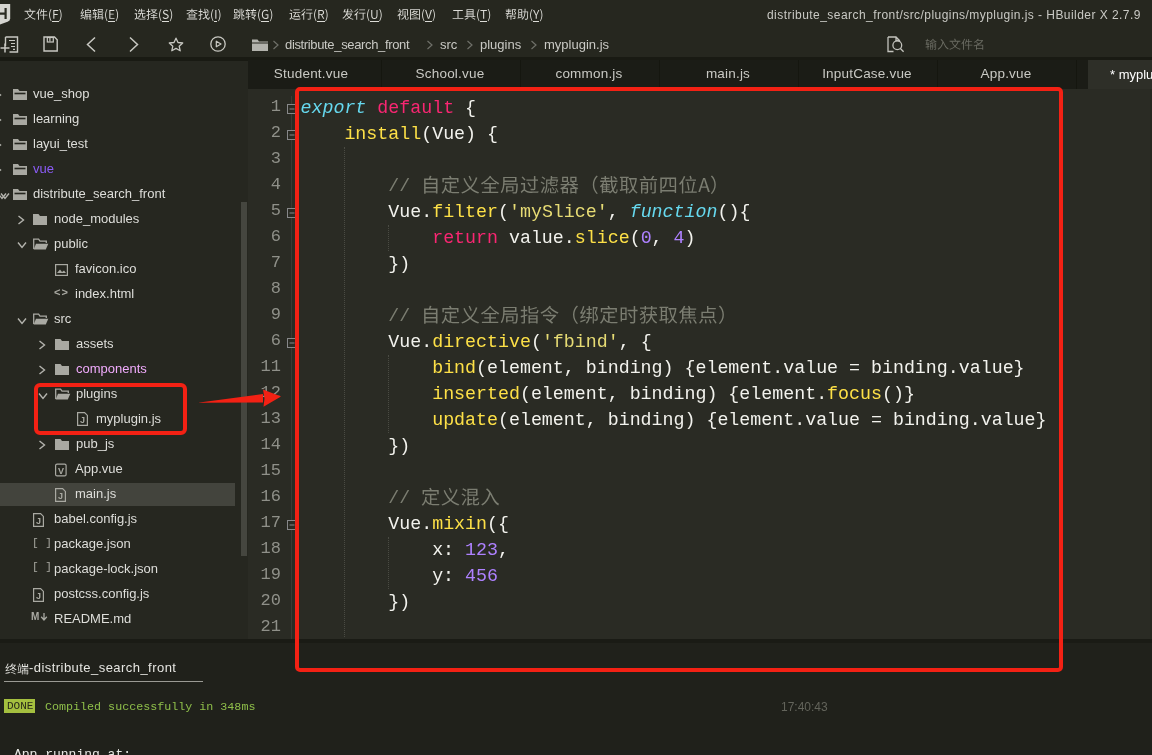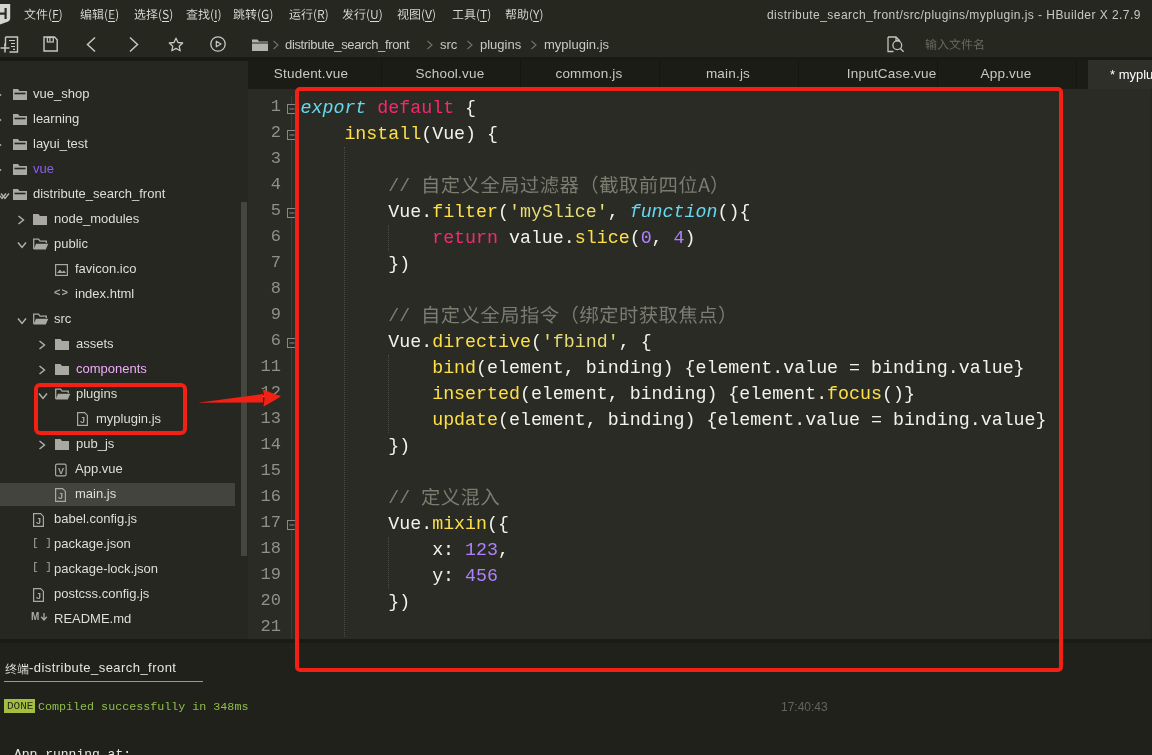--- a/index.html
+++ b/index.html
@@ -113,21 +113,21 @@
     <path fill="#6a6b62" d="M8.8 9.4V13.8H9.5V9.4ZM10.3 9V14.7C10.3 14.9 10.3 14.9 10.2 14.9C10 14.9 9.5 14.9 9 14.9C9.1 15.1 9.2 15.4 9.2 15.7C9.9 15.7 10.4 15.6 10.7 15.5C11 15.4 11.1 15.2 11.1 14.7V9ZM0.9 10.8C0.9 10.7 1.3 10.7 1.7 10.7H2.6V12.3C1.8 12.5 1.1 12.7 0.5 12.8L0.7 13.6L2.6 13.2V15.7H3.4V13L4.4 12.7L4.3 11.9L3.4 12.1V10.7H4.4V9.8H3.4V8H2.6V9.8H1.6C1.9 9 2.2 8 2.4 7H4.4V6.2H2.6C2.7 5.7 2.8 5.3 2.8 4.9L2 4.7C1.9 5.2 1.9 5.7 1.8 6.2H0.6V7H1.6C1.4 8 1.2 8.8 1.1 9.1C0.9 9.6 0.8 10 0.6 10.1C0.7 10.3 0.8 10.7 0.9 10.8ZM7.9 4.7C7.1 5.9 5.6 7.1 4.2 7.8C4.4 8 4.6 8.3 4.8 8.5C5.1 8.3 5.4 8.1 5.7 7.9V8.4H10.2V7.8C10.5 8 10.8 8.2 11.1 8.4C11.2 8.1 11.5 7.8 11.7 7.6C10.4 7.1 9.3 6.4 8.4 5.4L8.6 5ZM6.1 7.7C6.7 7.2 7.4 6.6 7.9 6C8.5 6.7 9.2 7.2 9.9 7.7ZM7.4 9.9V10.9H5.7V9.9ZM5 9.2V15.7H5.7V13.2H7.4V14.8C7.4 14.9 7.3 14.9 7.2 15C7.1 15 6.8 15 6.4 14.9C6.6 15.2 6.6 15.5 6.7 15.7C7.2 15.7 7.6 15.7 7.8 15.6C8.1 15.4 8.1 15.2 8.1 14.8V9.2ZM5.7 11.6H7.4V12.6H5.7Z M15.5 5.7C16.3 6.3 16.9 7 17.5 7.7C16.7 11.1 15.2 13.6 12.5 15C12.7 15.1 13.2 15.5 13.3 15.7C15.8 14.3 17.3 12.1 18.2 8.9C19.5 11.3 20.4 14.1 23.1 15.6C23.2 15.4 23.4 14.9 23.6 14.6C19.6 12.2 19.9 7.7 16.1 5Z M29.1 4.9C29.4 5.5 29.8 6.3 30 6.8L31 6.5C30.8 6 30.4 5.2 30 4.6ZM24.6 6.8V7.7H26.5C27.2 9.5 28.1 11.1 29.4 12.4C28 13.5 26.4 14.3 24.4 14.9C24.6 15.1 24.9 15.5 25 15.7C27 15.1 28.7 14.2 30 13C31.4 14.2 33 15.1 35 15.7C35.1 15.4 35.4 15 35.6 14.8C33.7 14.4 32.1 13.5 30.7 12.4C31.9 11.2 32.9 9.6 33.6 7.7H35.4V6.8ZM30 11.8C28.9 10.6 28 9.3 27.4 7.7H32.5C31.9 9.3 31.1 10.7 30 11.8Z M39.8 10.7V11.6H43.2V15.8H44.1V11.6H47.4V10.7H44.1V8.1H46.9V7.2H44.1V4.9H43.2V7.2H41.6C41.8 6.6 41.9 6.1 42 5.5L41.2 5.3C40.9 6.9 40.4 8.4 39.7 9.4C39.9 9.5 40.3 9.8 40.5 9.9C40.8 9.4 41.1 8.8 41.4 8.1H43.2V10.7ZM39.2 4.8C38.6 6.6 37.5 8.4 36.4 9.6C36.5 9.8 36.8 10.2 36.9 10.4C37.3 10 37.6 9.6 38 9V15.7H38.9V7.6C39.3 6.8 39.7 5.9 40.1 5Z M51.2 8.5C51.8 8.9 52.5 9.4 53 9.9C51.6 10.7 50.1 11.2 48.6 11.5C48.7 11.7 48.9 12.1 49 12.4C49.7 12.2 50.4 12 51 11.8V15.7H51.9V15.1H57.3V15.7H58.2V10.7H53.4C55.4 9.7 57.1 8.2 58.1 6.2L57.5 5.9L57.4 5.9H53.1C53.4 5.6 53.7 5.2 53.9 4.9L52.9 4.7C52.2 5.8 50.8 7.2 48.8 8.1C49 8.2 49.3 8.6 49.5 8.8C50.6 8.2 51.6 7.5 52.3 6.7H56.8C56.1 7.8 55 8.7 53.8 9.5C53.3 9 52.5 8.4 51.9 7.9ZM57.3 14.3H51.9V11.5H57.3Z"></path>
   </svg>
 <div style="position:absolute;left:241.5px;top:60px;width:139px;height:28.5px;font:13.5px/28.5px 'Liberation Sans',sans-serif;color:#c9c9c4;text-align:center;letter-spacing:0.2px">Student.vue</div>
 <div style="position:absolute;left:380.5px;top:60px;width:1px;height:28.5px;background:#15160f"></div>
 <div style="position:absolute;left:380.5px;top:60px;width:139px;height:28.5px;font:13.5px/28.5px 'Liberation Sans',sans-serif;color:#c9c9c4;text-align:center;letter-spacing:0.2px">School.vue</div>
 <div style="position:absolute;left:519.5px;top:60px;width:1px;height:28.5px;background:#15160f"></div>
 <div style="position:absolute;left:519.5px;top:60px;width:139px;height:28.5px;font:13.5px/28.5px 'Liberation Sans',sans-serif;color:#c9c9c4;text-align:center;letter-spacing:0.2px">common.js</div>
 <div style="position:absolute;left:658.5px;top:60px;width:1px;height:28.5px;background:#15160f"></div>
 <div style="position:absolute;left:658.5px;top:60px;width:139px;height:28.5px;font:13.5px/28.5px 'Liberation Sans',sans-serif;color:#c9c9c4;text-align:center;letter-spacing:0.2px">main.js</div>
 <div style="position:absolute;left:797.5px;top:60px;width:1px;height:28.5px;background:#15160f"></div>
-<div style="position:absolute;left:797.5px;top:60px;width:139px;height:28.5px;font:13.5px/28.5px 'Liberation Sans',sans-serif;color:#c9c9c4;text-align:right;letter-spacing:0.2px">InputCase.vue</div>
+<div style="position:absolute;left:797.5px;top:60px;width:139px;height:28.5px;font:13.5px/28.5px 'Liberation Sans',sans-serif;color:#c9c9c4;text-align:center;letter-spacing:0.2px">InputCase.vue</div>
 <div style="position:absolute;left:936.5px;top:60px;width:1px;height:28.5px;background:#15160f"></div>
 <div style="position:absolute;left:936.5px;top:60px;width:139px;height:28.5px;font:13.5px/28.5px 'Liberation Sans',sans-serif;color:#c9c9c4;text-align:center;letter-spacing:0.2px">App.vue</div>
 <div style="position:absolute;left:1075.5px;top:60px;width:1px;height:28.5px;background:#15160f"></div>
 <div style="position:absolute;left:1088px;top:60px;width:64px;height:29px;background:#2e2f28"></div>
 <div style="position:absolute;left:1110px;top:67px;font:13px 'Liberation Sans',sans-serif;color:#ffffff;white-space:pre;">* myplu</div>
 <div style="position:absolute;left:0;top:482.5px;width:235px;height:23px;background:#43443d"></div>
 <svg style="position:absolute;left:13px;top:88.1px" width="14" height="12">
     <path d="M0 1 h5 l1.5 2 h7.5 v9 h-14 Z" fill="#a9a9a2"></path>
     <path d="M1.5 5.5 h11" stroke="#262720" stroke-width="1.6"></path>
   </svg>
@@ -336,19 +336,19 @@
 <div style="position:absolute;left:388.4px;top:225px;height:26px;border-left:1px dotted #4a4b43"></div>
 <div style="position:absolute;left:388.4px;top:355px;height:78px;border-left:1px dotted #4a4b43"></div>
 <div style="position:absolute;left:388.4px;top:537px;height:52px;border-left:1px dotted #4a4b43"></div>
 <svg style="position:absolute;left:5px;top:659px;overflow:visible" width="27" height="18">
     <path fill="#e6e6e2" d="M0.4 13.9 0.6 14.7C1.7 14.5 3.3 14.2 4.8 13.9L4.7 13.1C3.1 13.4 1.5 13.7 0.4 13.9ZM6.8 11.3C7.6 11.7 8.7 12.3 9.3 12.7L9.8 12.1C9.3 11.6 8.2 11.1 7.3 10.7ZM5.4 13.6C7.1 14 9.1 14.8 10.2 15.4L10.7 14.7C9.6 14.1 7.6 13.3 6 12.9ZM7 4.4C6.6 5.5 5.7 6.8 4.5 7.8L4.7 7.4L3.9 7C3.7 7.4 3.4 7.9 3.2 8.3L1.6 8.4C2.3 7.4 3 6.1 3.6 4.8L2.7 4.4C2.2 5.8 1.3 7.4 1.1 7.8C0.8 8.2 0.6 8.5 0.4 8.5C0.5 8.8 0.6 9.2 0.7 9.4C0.9 9.3 1.1 9.3 2.6 9.1C2.1 9.9 1.6 10.5 1.4 10.7C1 11.1 0.7 11.4 0.5 11.5C0.6 11.7 0.7 12.1 0.8 12.3C1 12.1 1.4 12.1 4.5 11.6C4.5 11.4 4.5 11 4.5 10.8L2 11.2C2.8 10.2 3.7 9 4.4 7.8C4.6 8 4.9 8.2 5.1 8.4C5.5 8 6 7.6 6.3 7.2C6.7 7.8 7.1 8.3 7.6 8.8C6.7 9.6 5.6 10.1 4.6 10.5C4.8 10.7 5 11.1 5.1 11.3C6.2 10.8 7.2 10.2 8.2 9.4C9.1 10.2 10.1 10.9 11.1 11.3C11.3 11.1 11.5 10.7 11.7 10.5C10.7 10.2 9.7 9.6 8.8 8.8C9.6 8 10.3 7.1 10.8 6L10.2 5.6L10.1 5.7H7.4C7.6 5.3 7.8 4.9 7.9 4.6ZM6.9 6.5H9.6C9.2 7.1 8.7 7.7 8.2 8.3C7.6 7.7 7.2 7.1 6.8 6.5Z M12.6 6.7V7.5H16.6V6.7ZM13 8.2C13.2 9.6 13.5 11.3 13.5 12.5L14.2 12.4C14.2 11.2 14 9.5 13.7 8.1ZM13.8 4.8C14.1 5.3 14.4 6.1 14.6 6.6L15.4 6.3C15.2 5.8 14.9 5.1 14.6 4.5ZM16.9 10.7V15.4H17.7V11.4H18.8V15.3H19.5V11.4H20.6V15.3H21.3V11.4H22.4V14.6C22.4 14.7 22.4 14.8 22.3 14.8C22.2 14.8 21.9 14.8 21.5 14.8C21.6 15 21.8 15.3 21.8 15.5C22.3 15.5 22.7 15.5 22.9 15.3C23.2 15.2 23.2 15 23.2 14.6V10.7H20.1L20.4 9.6H23.5V8.8H16.5V9.6H19.4C19.4 9.9 19.3 10.3 19.2 10.7ZM17 5V7.9H23.1V5H22.2V7.1H20.4V4.4H19.5V7.1H17.9V5ZM15.5 8C15.3 9.4 15 11.5 14.8 12.9C13.9 13.1 13.1 13.2 12.5 13.4L12.7 14.3C13.9 14 15.3 13.6 16.7 13.2L16.6 12.4L15.5 12.7C15.8 11.4 16.1 9.6 16.3 8.1Z"></path>
   </svg>
 <div style="position:absolute;left:29px;top:660px;font:13px 'Liberation Sans',sans-serif;color:#e6e6e2;white-space:pre;letter-spacing:0.45px">-distribute_search_front</div>
 <div style="position:absolute;left:4px;top:680.5px;width:199px;height:1px;background:#9a9a94"></div>
 <div style="position:absolute;left:3.5px;top:698.5px;width:31.5px;height:14.5px;background:#a4bf3f"></div>
 <div style="position:absolute;left:7px;top:700px;font:11px 'Liberation Mono',monospace;color:#2a2b1a;white-space:pre;">DONE</div>
-<div style="position:absolute;left:38px;top:699.5px;font:11.7px 'Liberation Mono',monospace;color:#8fbf4a;white-space:pre;">Compiled successfully in 348ms</div>
+<div style="position:absolute;left:45px;top:699.5px;font:11.7px 'Liberation Mono',monospace;color:#8fbf4a;white-space:pre;">Compiled successfully in 348ms</div>
 <div style="position:absolute;left:781px;top:699.5px;font:12px 'Liberation Sans',sans-serif;color:#63645b;white-space:pre;">17:40:43</div>
 <div style="position:absolute;left:14px;top:747px;font:13px 'Liberation Mono',monospace;color:#e8e8e4;white-space:pre;">App running at:</div>
 <div style="position:absolute;left:294.5px;top:86.5px;width:768px;height:585px;border:4px solid #f32114;border-radius:5px"></div>
 <div style="position:absolute;left:34px;top:383px;width:153px;height:52px;border:4px solid #f32114;border-radius:6px"></div>
 <svg style="position:absolute;left:196px;top:388px" width="87" height="20">
     <path d="M1.5 14.8 L67 6 L67 14.5 Z M67 1.5 L85 8.5 L67.5 18.8 L68.5 10.5 Z" fill="#f32114"></path>
   </svg>
 </body></html>

